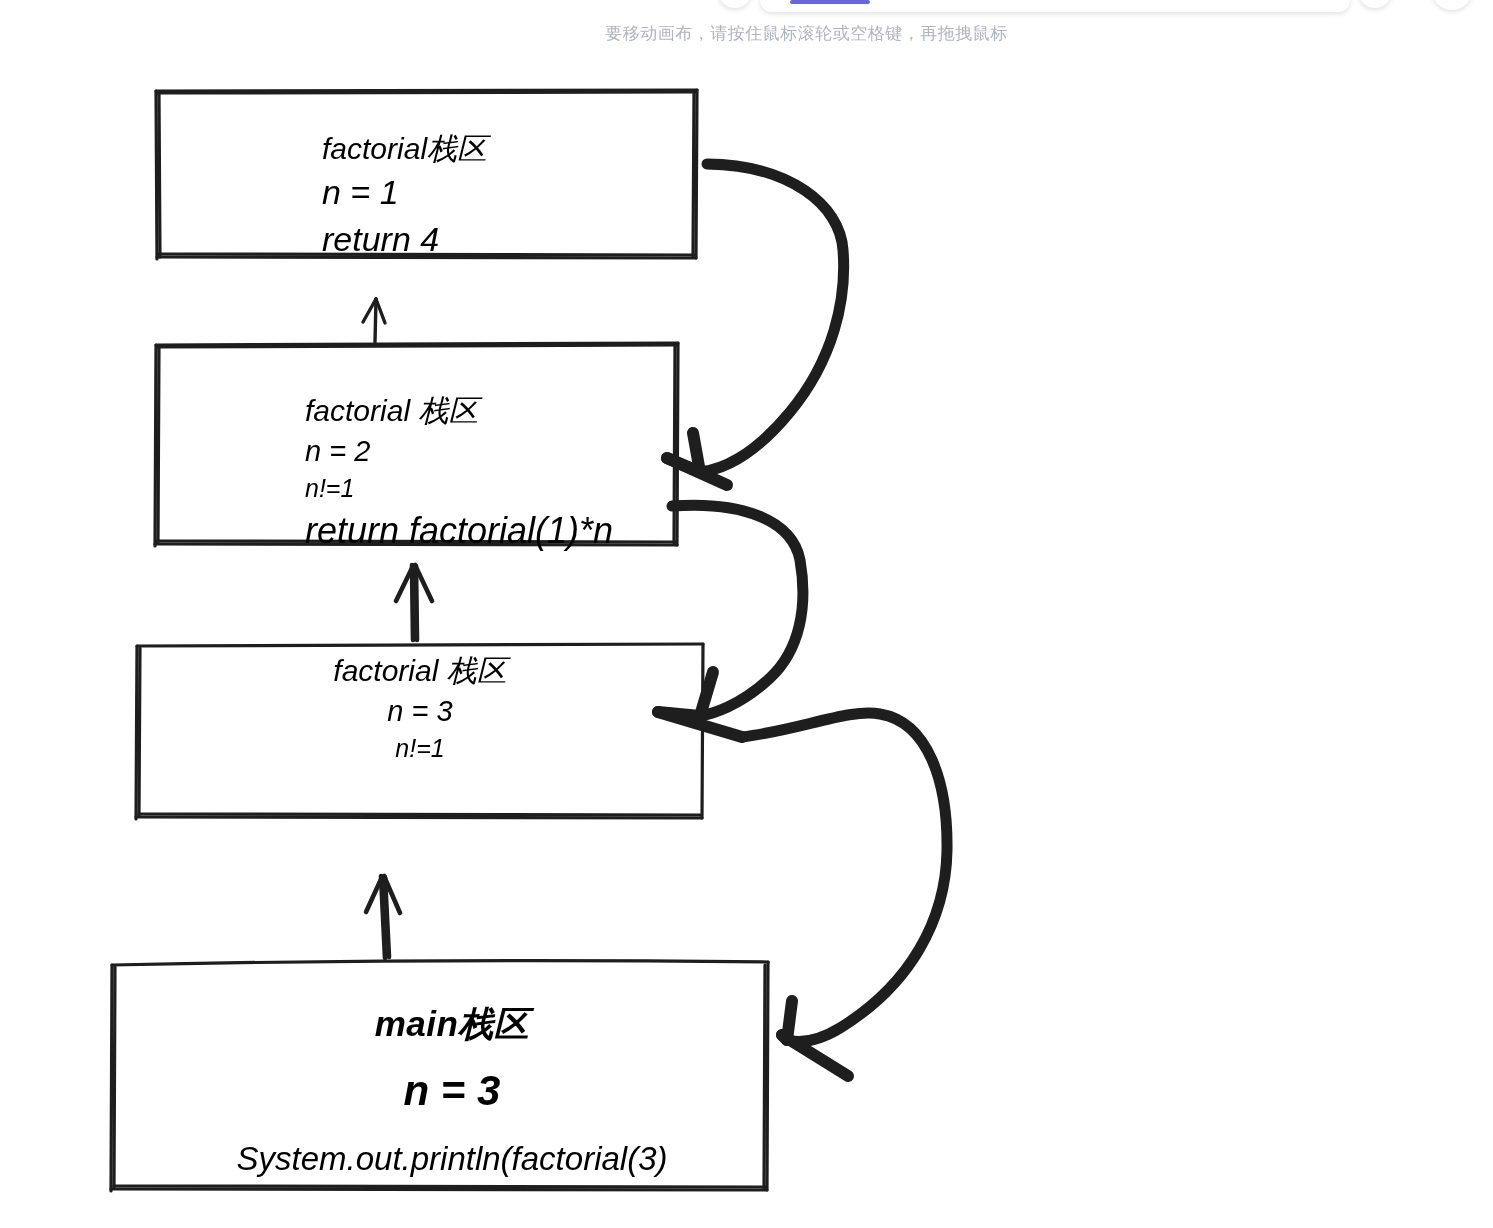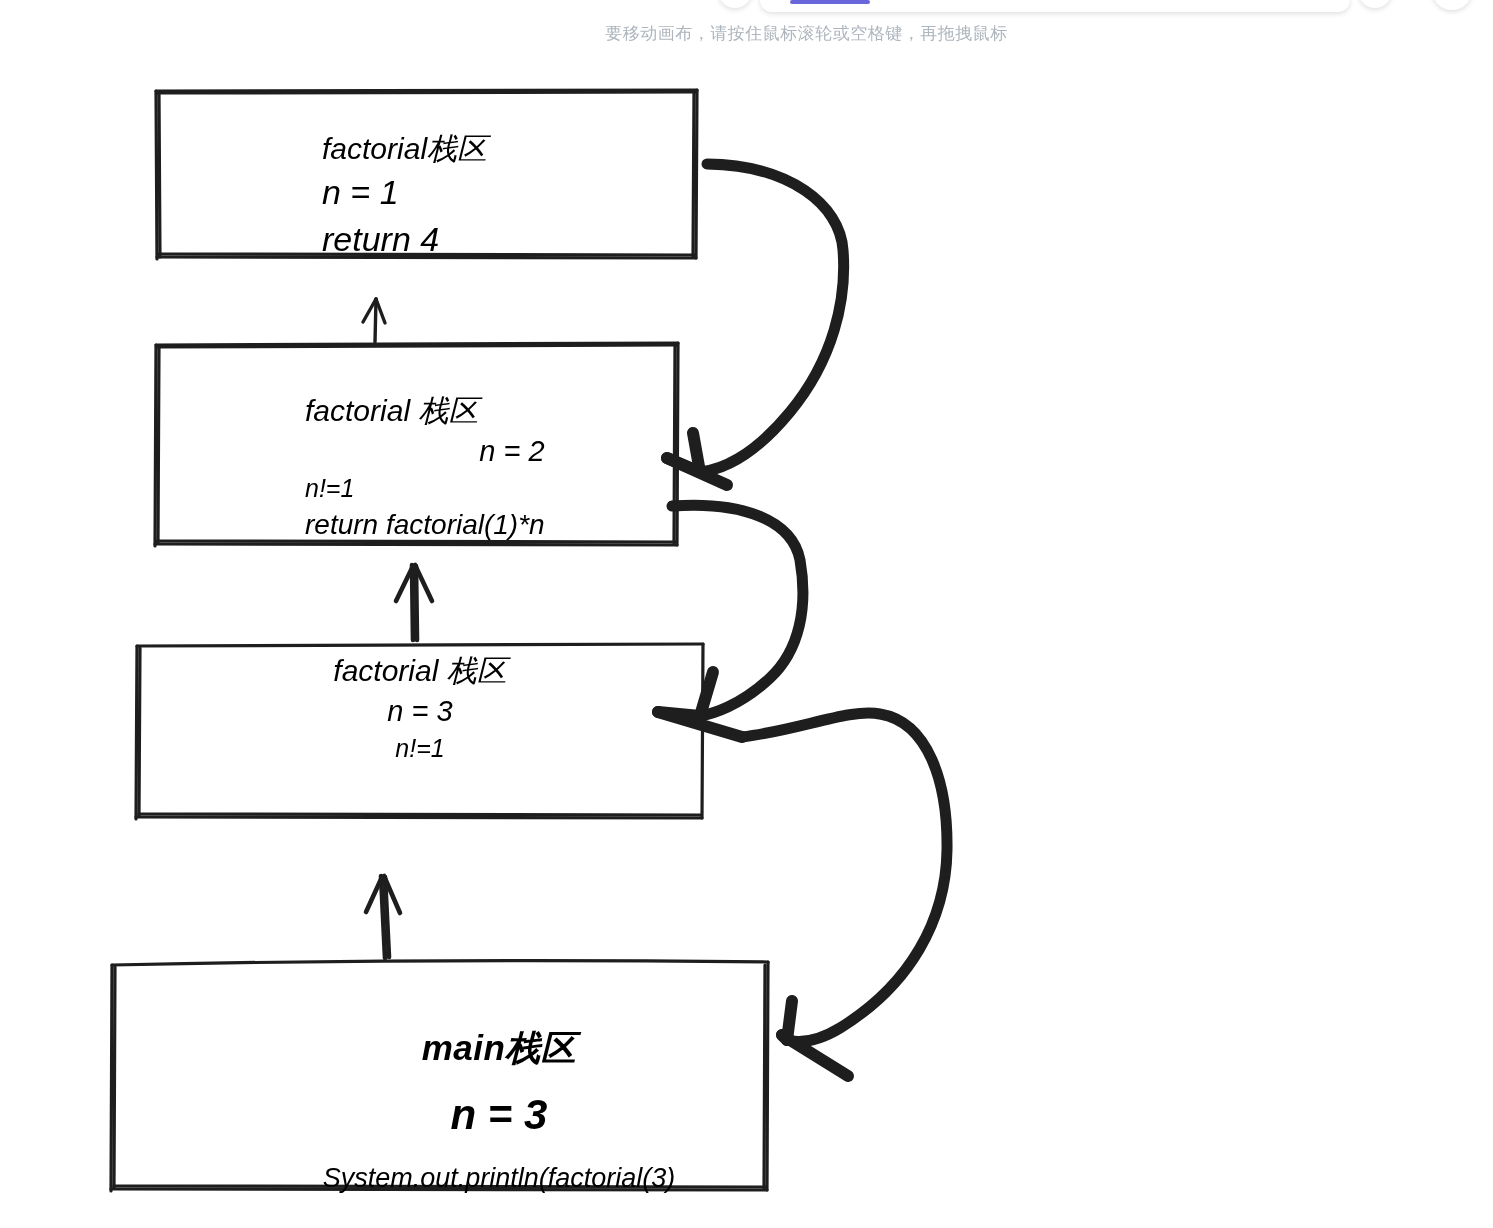--- a/index.html
+++ b/index.html
@@ -88,33 +88,33 @@
   .fat-head   { stroke-width: 12; }
 
   
   .tb { position: absolute; font-style: italic; }
   .tb div { line-height: 1.38; }
 
   .f1 { left: 322px; top: 128px; font-size: 30px; }
   .f1 .ln2, .f1 .ln3 { font-size: 34px; }
 
   .f2 { left: 305px; top: 390px; font-size: 30px; }
-  .f2 .ln2 { font-size: 29px; text-align: right; }
+  .f2 .ln2 { font-size: 29px; }
   .f2 .ln3 { font-size: 25px; }
-  .f2 .ln4 { font-size: 28px; }
+  .f2 .ln4 { font-size: 36px; }
 
   .f3 { left: 137px; top: 650px; width: 566px; text-align: center; font-size: 30px; }
   .f3 .ln2 { font-size: 29px; }
   .f3 .ln3 { font-size: 25px; }
   .f3 .ln4 { font-size: 28px; }
 
-  .f4 { left: 110px; top: 1024px; width: 684px; text-align: center; margin-left: 47px; }
+  .f4 { left: 110px; top: 1000px; width: 684px; text-align: center; }
   .f4 .ln1 { font-size: 35px; font-weight: 700; letter-spacing: .5px; }
   .f4 .ln2 { font-size: 42px; font-weight: 700; margin-top: 14px; }
-  .f4 .ln3 { font-size: 27px; margin-top: 16px; }
+  .f4 .ln3 { font-size: 33px; margin-top: 16px; }
 </style>
 </head>
 <body>
 
 <div id="toolbar-strip">
   <div class="chrome-pill" id="left-round-btn"></div>
   <div class="chrome-pill" id="toolbar-panel"></div>
   <div id="toolbar-active-item"></div>
   <div class="chrome-pill" id="right-round-btn-a"></div>
   <div class="chrome-pill" id="right-round-btn-b"></div>

